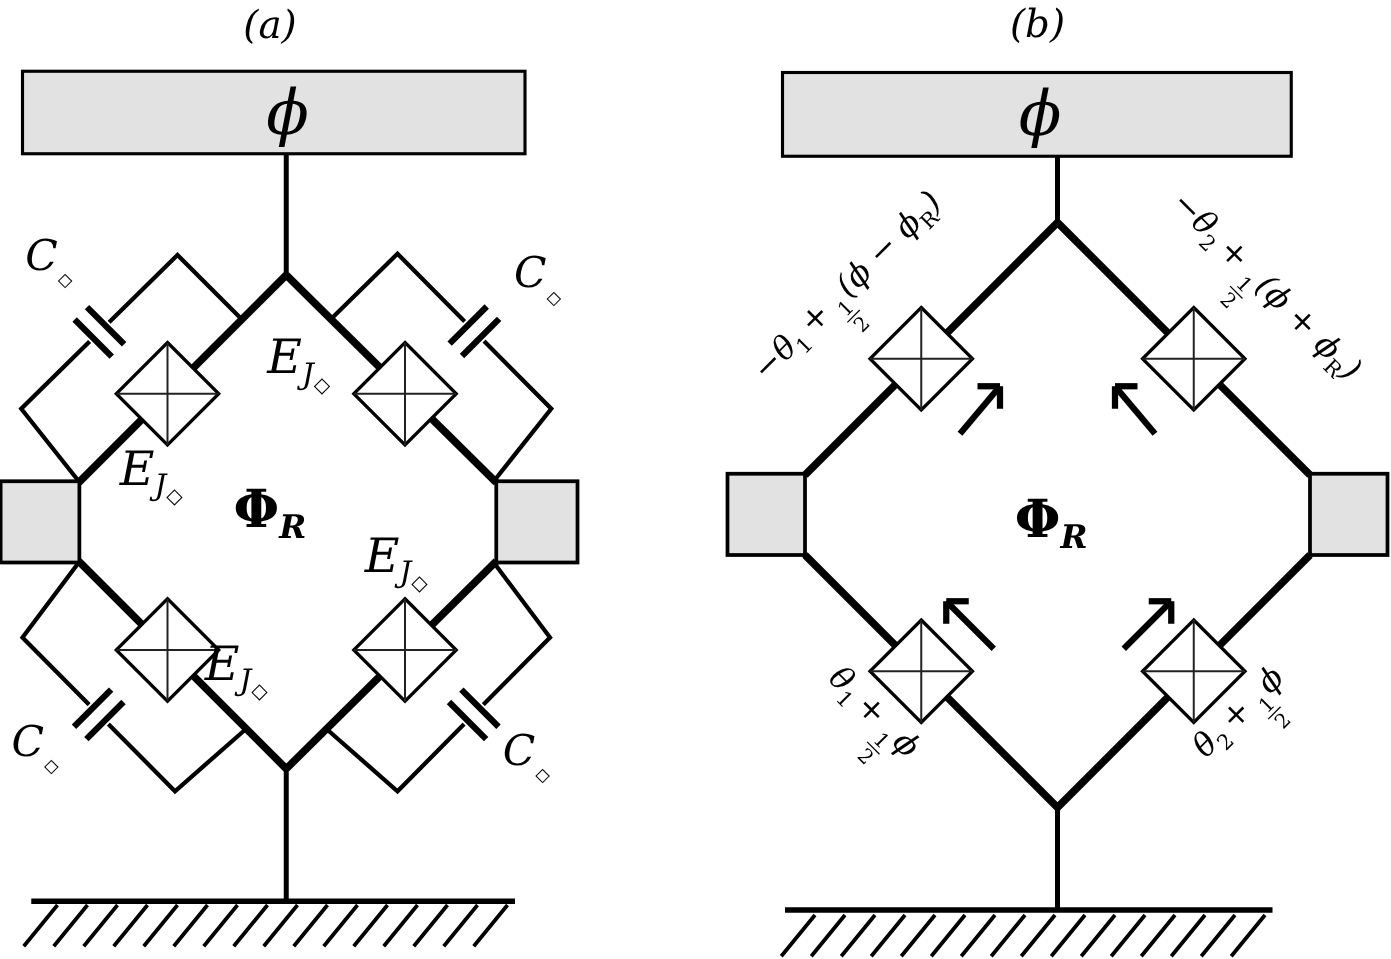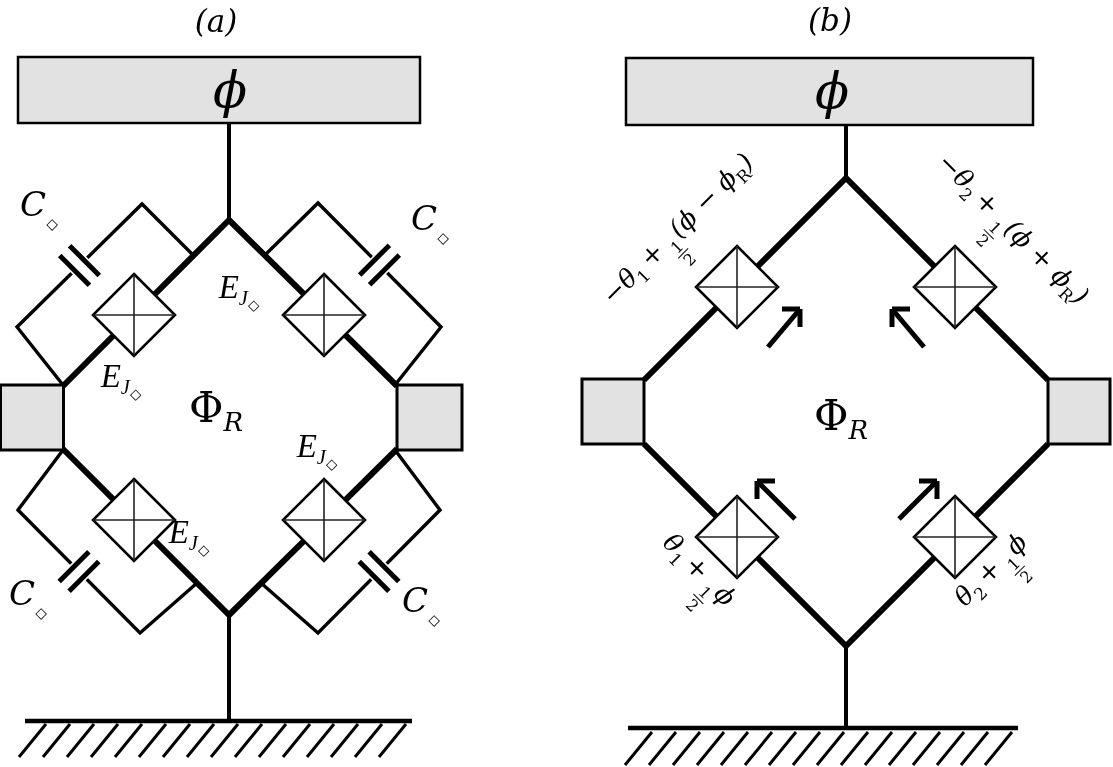--- a/index.html
+++ b/index.html
@@ -28,23 +28,23 @@
   .plate{stroke:var(--line);stroke-width:5;}
   .arrow{stroke:var(--line);stroke-width:5;fill:none;}
 
   
   .mlabel{position:absolute;transform:translate(-50%,-50%);white-space:nowrap;line-height:1;}
   .rot45{transform:translate(-50%,-50%) rotate(45deg);}
   .rotm45{transform:translate(-50%,-50%) rotate(-45deg);}
   .it{font-style:italic;}
   .title{font-size:31px;font-style:italic;}
   .phi{font-size:50px;font-style:italic;}
-  .flux{font-size:42px;font-weight:normal;}
+  .flux{font-size:42px;font-weight:bold;}
   .flux .sub{font-size:0.62em;vertical-align:-0.32em;font-style:italic;}
-  .ej{font-size:33px;font-family:Liberation Serif, serif;}
+  .ej{font-size:38px;}
   .cap{font-size:34px;}
   .sub{font-size:0.62em;vertical-align:-0.35em;}
   .sub2{font-size:0.45em;vertical-align:-0.85em;font-style:normal;}
   .phase{font-size:26px;font-style:italic;}
   .phase .sub{font-style:normal;font-size:0.65em;vertical-align:-0.4em;}
   .op{padding:0 5px;}
   .frac{display:inline-flex;flex-direction:column;font-style:normal;font-size:0.62em;
         line-height:1.08;vertical-align:-0.55em;text-align:center;}
   .frac .num{border-bottom:1.8px solid #000;padding:0 2px;}
   .frac .den{padding:0 2px;}

